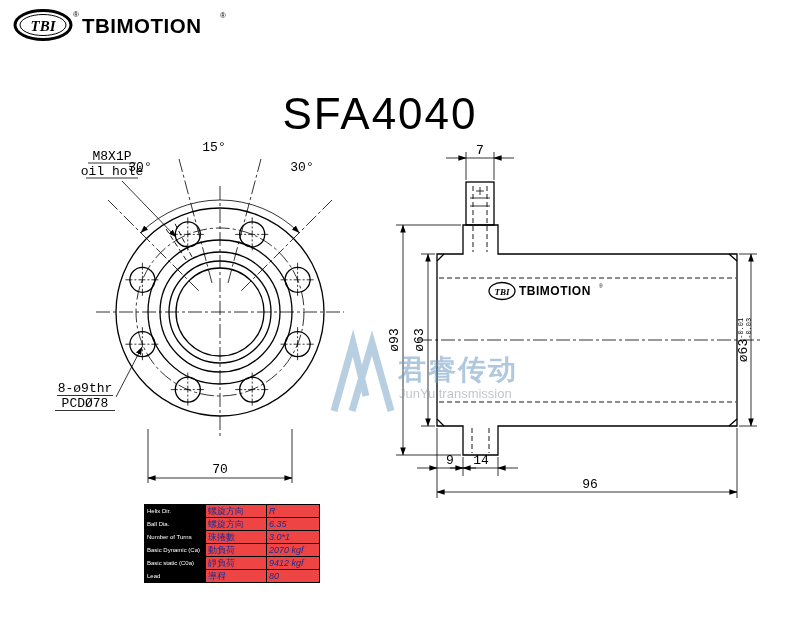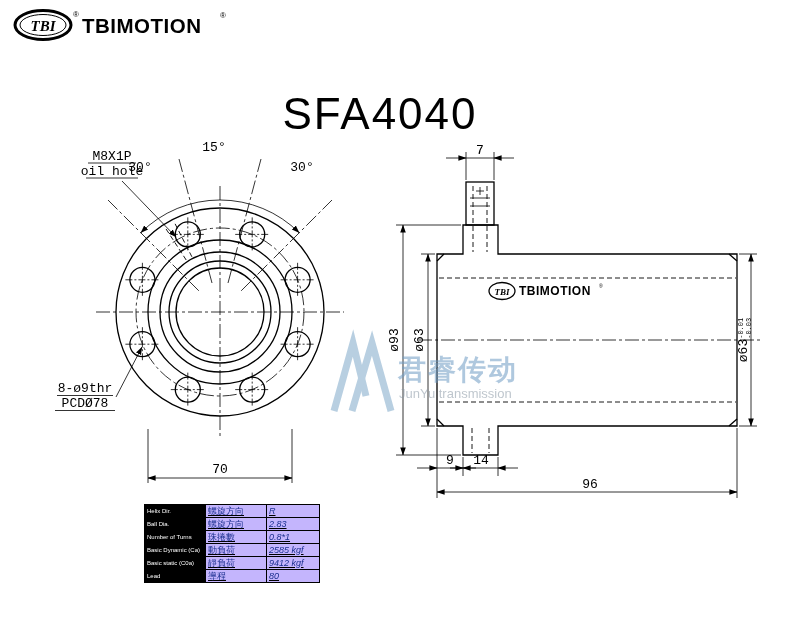--- a/index.html
+++ b/index.html
@@ -10,21 +10,21 @@
          font-family:Liberation Sans, sans-serif;font-size:44px;letter-spacing:2px;margin-top:23px;}
   .drawing{position:absolute;top:130px;left:0;}
   
   .ln{stroke:#000;stroke-width:1.3;fill:none;}
   .thin{stroke:#000;stroke-width:0.8;fill:none;}
   .cl{stroke:#000;stroke-width:0.8;fill:none;stroke-dasharray:14 3 3 3;}
   .cls{stroke:#000;stroke-width:0.8;fill:none;stroke-dasharray:7 2 2 2;}
   .hid{stroke:#000;stroke-width:0.9;fill:none;stroke-dasharray:5 3;}
   .dim{font-family:"Liberation Mono",monospace;font-size:13px;fill:#000;}
   
-  .spec{position:absolute;left:144px;top:504px;border-collapse:collapse;background:#c4b5fd;text-decoration:underline;}
+  .spec{position:absolute;left:144px;top:504px;border-collapse:collapse;background:#ef4444;}
   .spec td{border:1px solid #000;padding:0 2px;height:12px;vertical-align:middle;line-height:1;}
   td.c1{background:#000;color:#fff;font-size:6px;width:56px;}
   td.c2{font-size:9px;width:56px;color:#1a2f8f;}
   td.c3{font-size:9px;width:48px;color:#1a2f8f;font-style:italic;}
 </style>
 </head>
 <body>
 
 <div class="page">
 
@@ -218,31 +218,31 @@
   <table class="spec">
     <tbody>
       <tr>
         <td class="c1">Helix Dir.</td>
         <td class="c2">螺旋方向</td>
         <td class="c3">R</td>
       </tr>
       <tr>
         <td class="c1">Ball Dia.</td>
         <td class="c2">螺旋方向</td>
-        <td class="c3">2.83</td>
+        <td class="c3">6.35</td>
       </tr>
       <tr>
         <td class="c1">Number of Turns</td>
         <td class="c2">珠捲數</td>
-        <td class="c3">0.8*1</td>
+        <td class="c3">3.0*1</td>
       </tr>
       <tr>
         <td class="c1">Basic Dynamic (Ca)</td>
         <td class="c2">動負荷</td>
-        <td class="c3">2585 kgf</td>
+        <td class="c3">2070 kgf</td>
       </tr>
       <tr>
         <td class="c1">Basic static (C0a)</td>
         <td class="c2">靜負荷</td>
         <td class="c3">9412 kgf</td>
       </tr>
       <tr>
         <td class="c1">Lead</td>
         <td class="c2">導程</td>
         <td class="c3">80</td>

